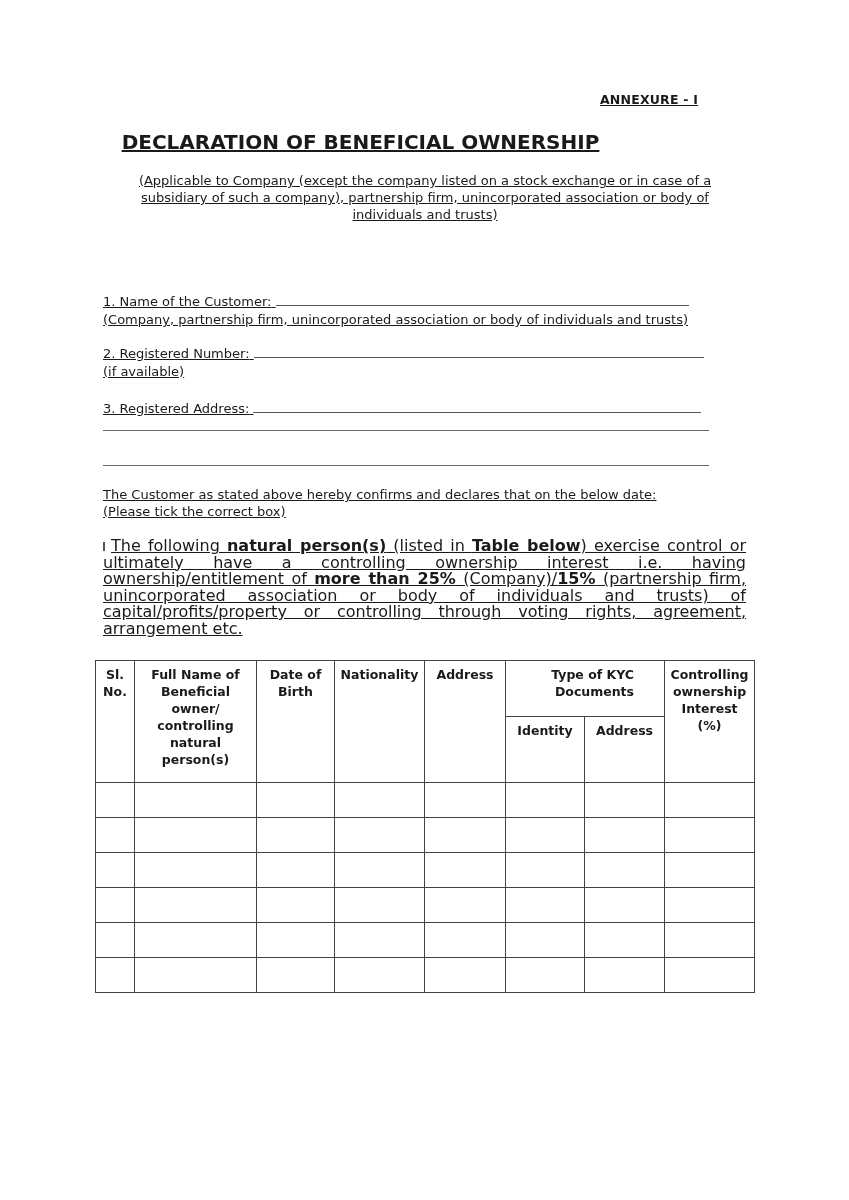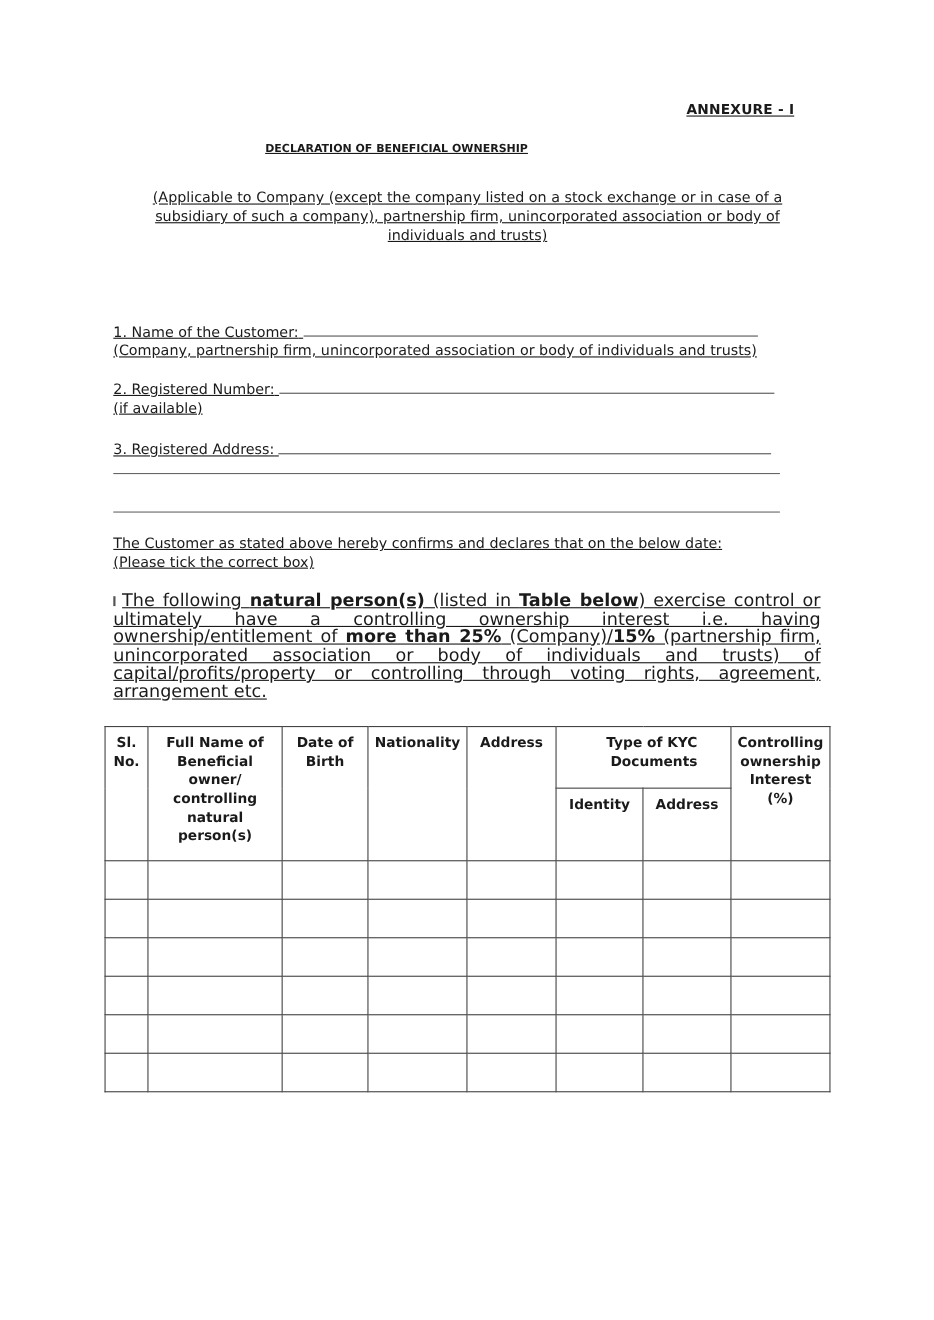--- a/index.html
+++ b/index.html
@@ -1,21 +1,21 @@
 <!DOCTYPE html>
 <html><head>
 <meta charset="utf-8">
 <style>
   html, body { margin: 0; padding: 0; background: #ffffff; }
   body { width: 849px; height: 1200px; position: relative; overflow: hidden;
          font-family: "DejaVu Sans", sans-serif; color: #1a1a1a; }
   .abs { position: absolute; text-decoration: underline; }
-  .annex { left: 600px; top: 92px; width: 146px; text-align: center; font-size: 12.5px;
+  .annex { left: 600px; top: 92px; width: 146px; text-align: left; font-size: 12.5px;
            font-weight: bold; text-decoration: underline; letter-spacing: 0.2px; }
-  .title { left: 0; width: 721px; top: 130px; text-align: center; font-size: 10px;
+  .title { left: 0; width: 721px; top: 130px; text-align: center; font-size: 20px;
            font-weight: bold; text-decoration: underline; }
   .subtitle { left: 105px; width: 640px; top: 172px; text-align: center; font-size: 13px;
               line-height: 17px; }
   .field { left: 103px; font-size: 13px; line-height: 17px; white-space: nowrap; }
   .fline { display: inline-block; border-bottom: 1px solid #555; height: 12px; vertical-align: baseline; }
   .hline { left: 103px; height: 0; border-top: 1.5px solid #666; }
   .para { left: 103px; width: 643px; font-size: 16px; line-height: 16.5px; text-align: justify; }
   .tick-box { display: inline-block; width: 2px; height: 9px; background: #555; margin-right: 6px; vertical-align: 0px; }
   table.bo { position: absolute; left: 95px; top: 660px; width: 659px; border-collapse: collapse;
              table-layout: fixed; }

